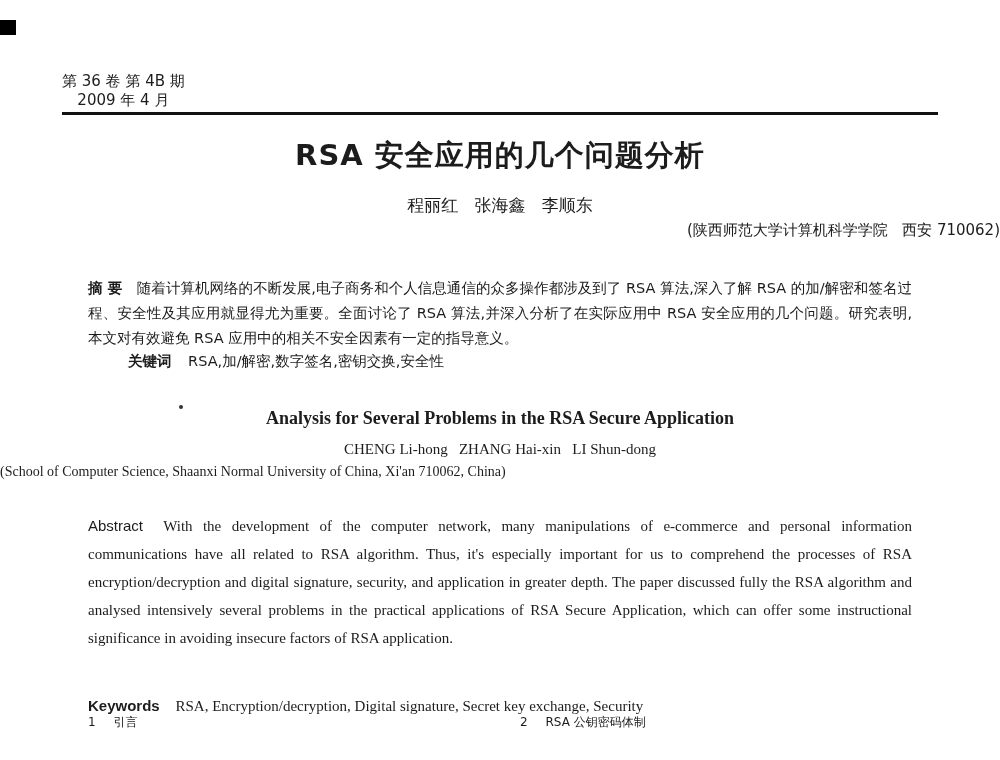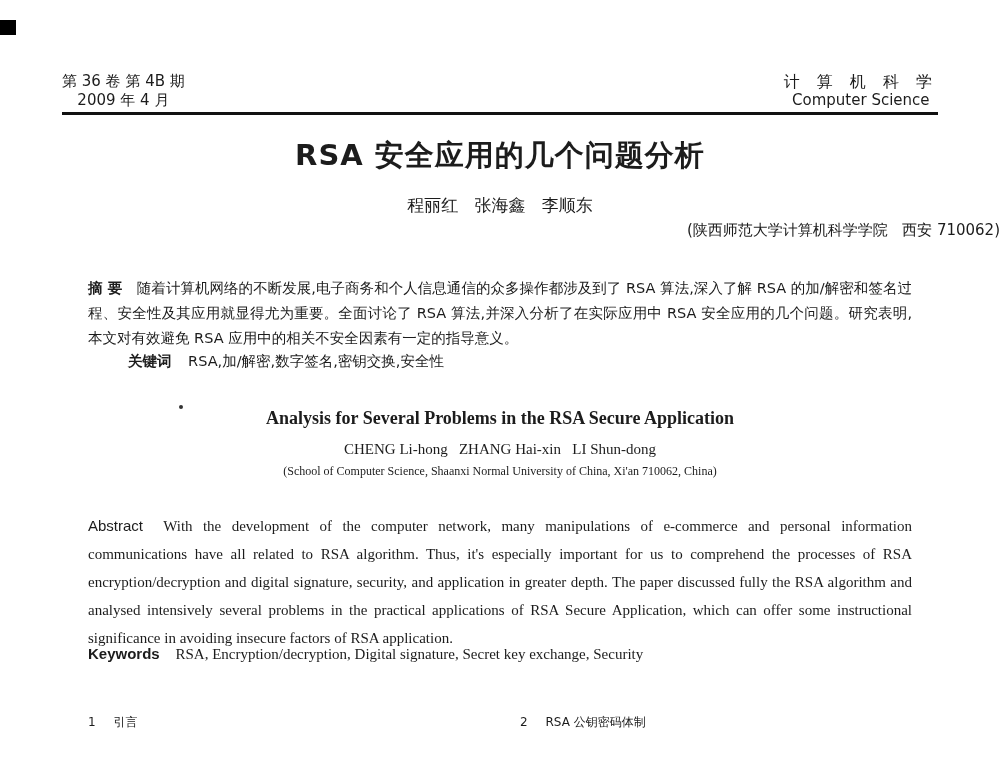--- a/index.html
+++ b/index.html
@@ -62,29 +62,29 @@
   .title-en {
     left: 0; right: 0; top: 408px;
     text-align: center; font-size: 18px; font-weight: bold;
   }
   .authors-en {
     left: 0; right: 0; top: 441px;
     text-align: center; font-size: 15px; white-space: pre-wrap;
   }
   .affiliation-en {
     left: 0; right: 0; top: 464px;
-    text-align: center; font-size: 12px; white-space: pre-wrap;
+    font-size: 14px; white-space: pre-wrap;
   }
   .abstract-en {
     left: 88px; right: 88px; top: 512px;
     font-size: 15px; line-height: 28px; text-align: justify;
   }
   .abstract-en .lbl { font-family: "Liberation Sans", sans-serif; font-weight: normal; margin-right: 10px; }
   .keywords-en {
-    left: 88px; right: 88px; top: 640px;
+    left: 88px; right: 88px; top: 692px;
     font-size: 15px; line-height: 28px;
   }
   .keywords-en .lbl { font-family: "Liberation Sans", sans-serif; font-weight: bold; margin-right: 12px; }
 
   
   .section-heading {
     top: 714px; font-size: 12px; font-weight: normal;
   }
   .section-heading .num { margin-right: 14px; }
   .sec-1 { left: 88px; }
@@ -93,24 +93,20 @@
 </head>
 <body>
 
 <div class="abs artifact" style="left:0; top:20px; width:16px; height:15px;"></div>
 <div class="abs stray-dot" style="left:179px; top:405px;"></div>
 
 <div class="abs journal-header">
   <div class="jh-block">
     <div>第 36 卷  第 4B 期</div>
     <div>2009 年 4 月</div>
-  </div>
-  <div class="jh-block jh-center">
-    <div class="cn">计 算 机 科 学</div>
-    <div>Computer  Science</div>
   </div>
 </div>
 <div class="abs header-rule"></div>
 
 <h1 class="abs title-cn">RSA 安全应用的几个问题分析</h1>
 <div class="abs authors-cn">程丽红   张海鑫   李顺东</div>
 <div class="abs affiliation-cn">(陕西师范大学计算机科学学院   西安 710062)</div>
 
 <div class="abs abstract-cn">
   <span class="lbl">摘  要</span>

